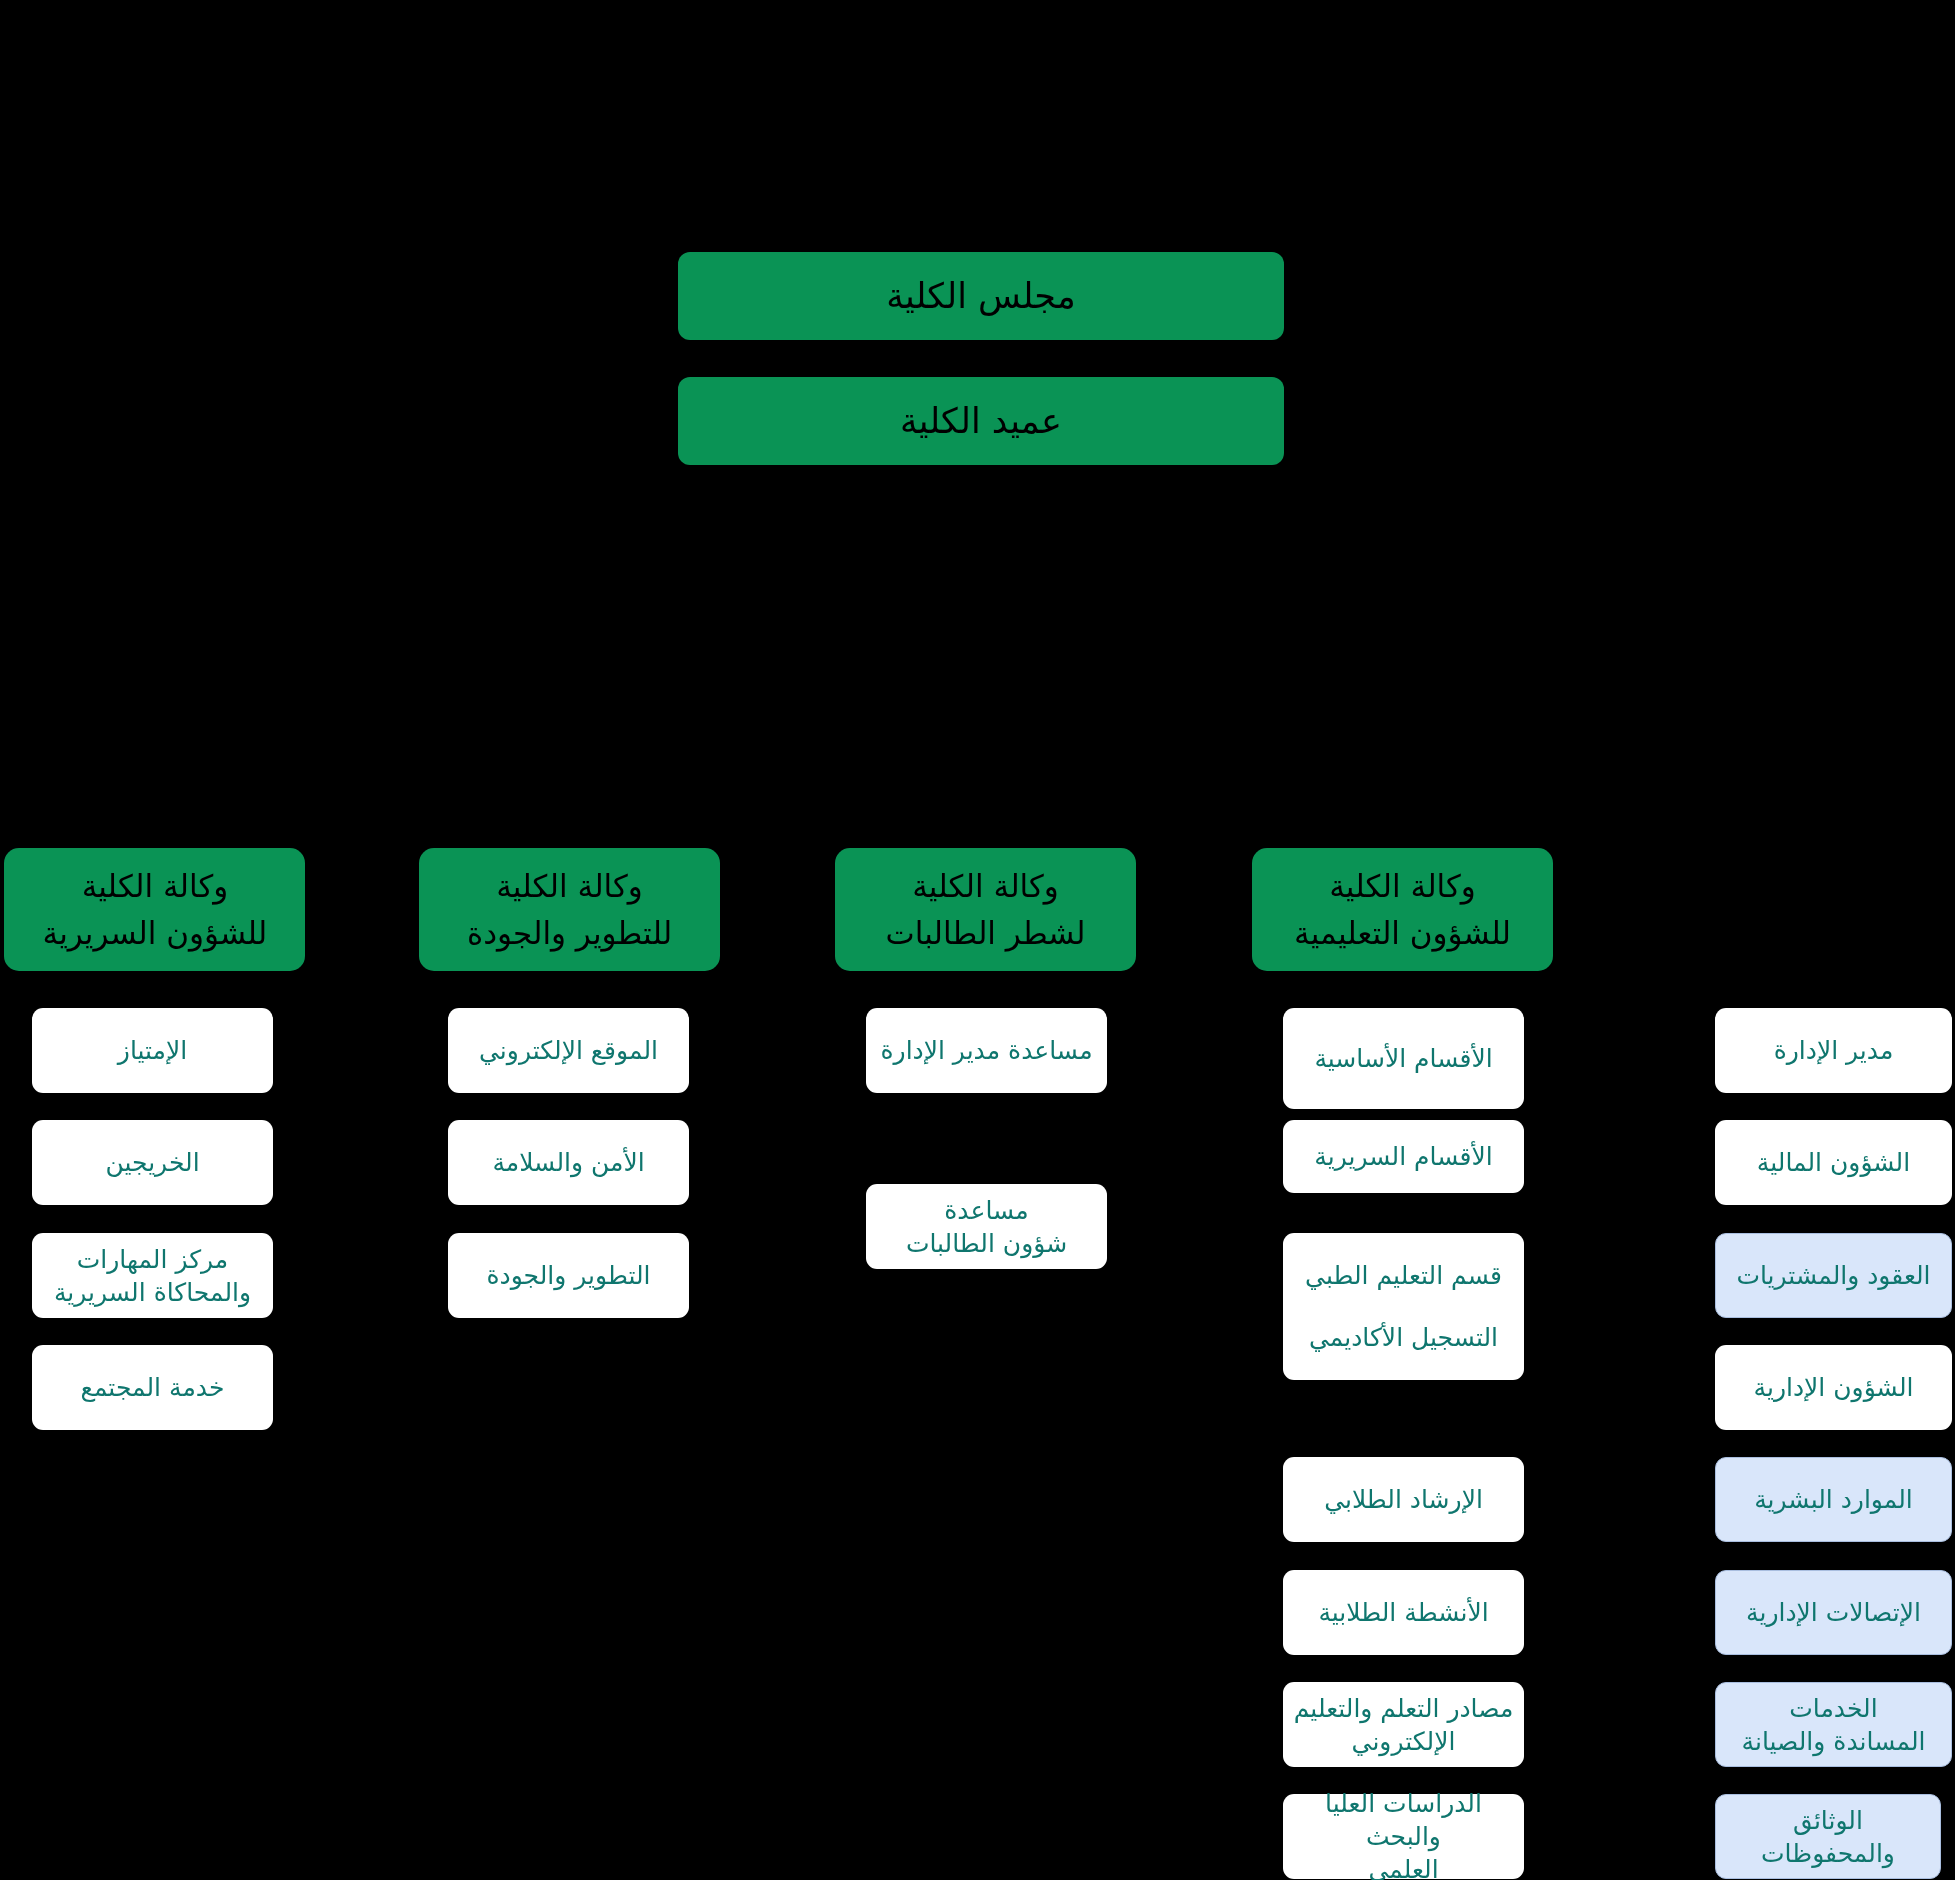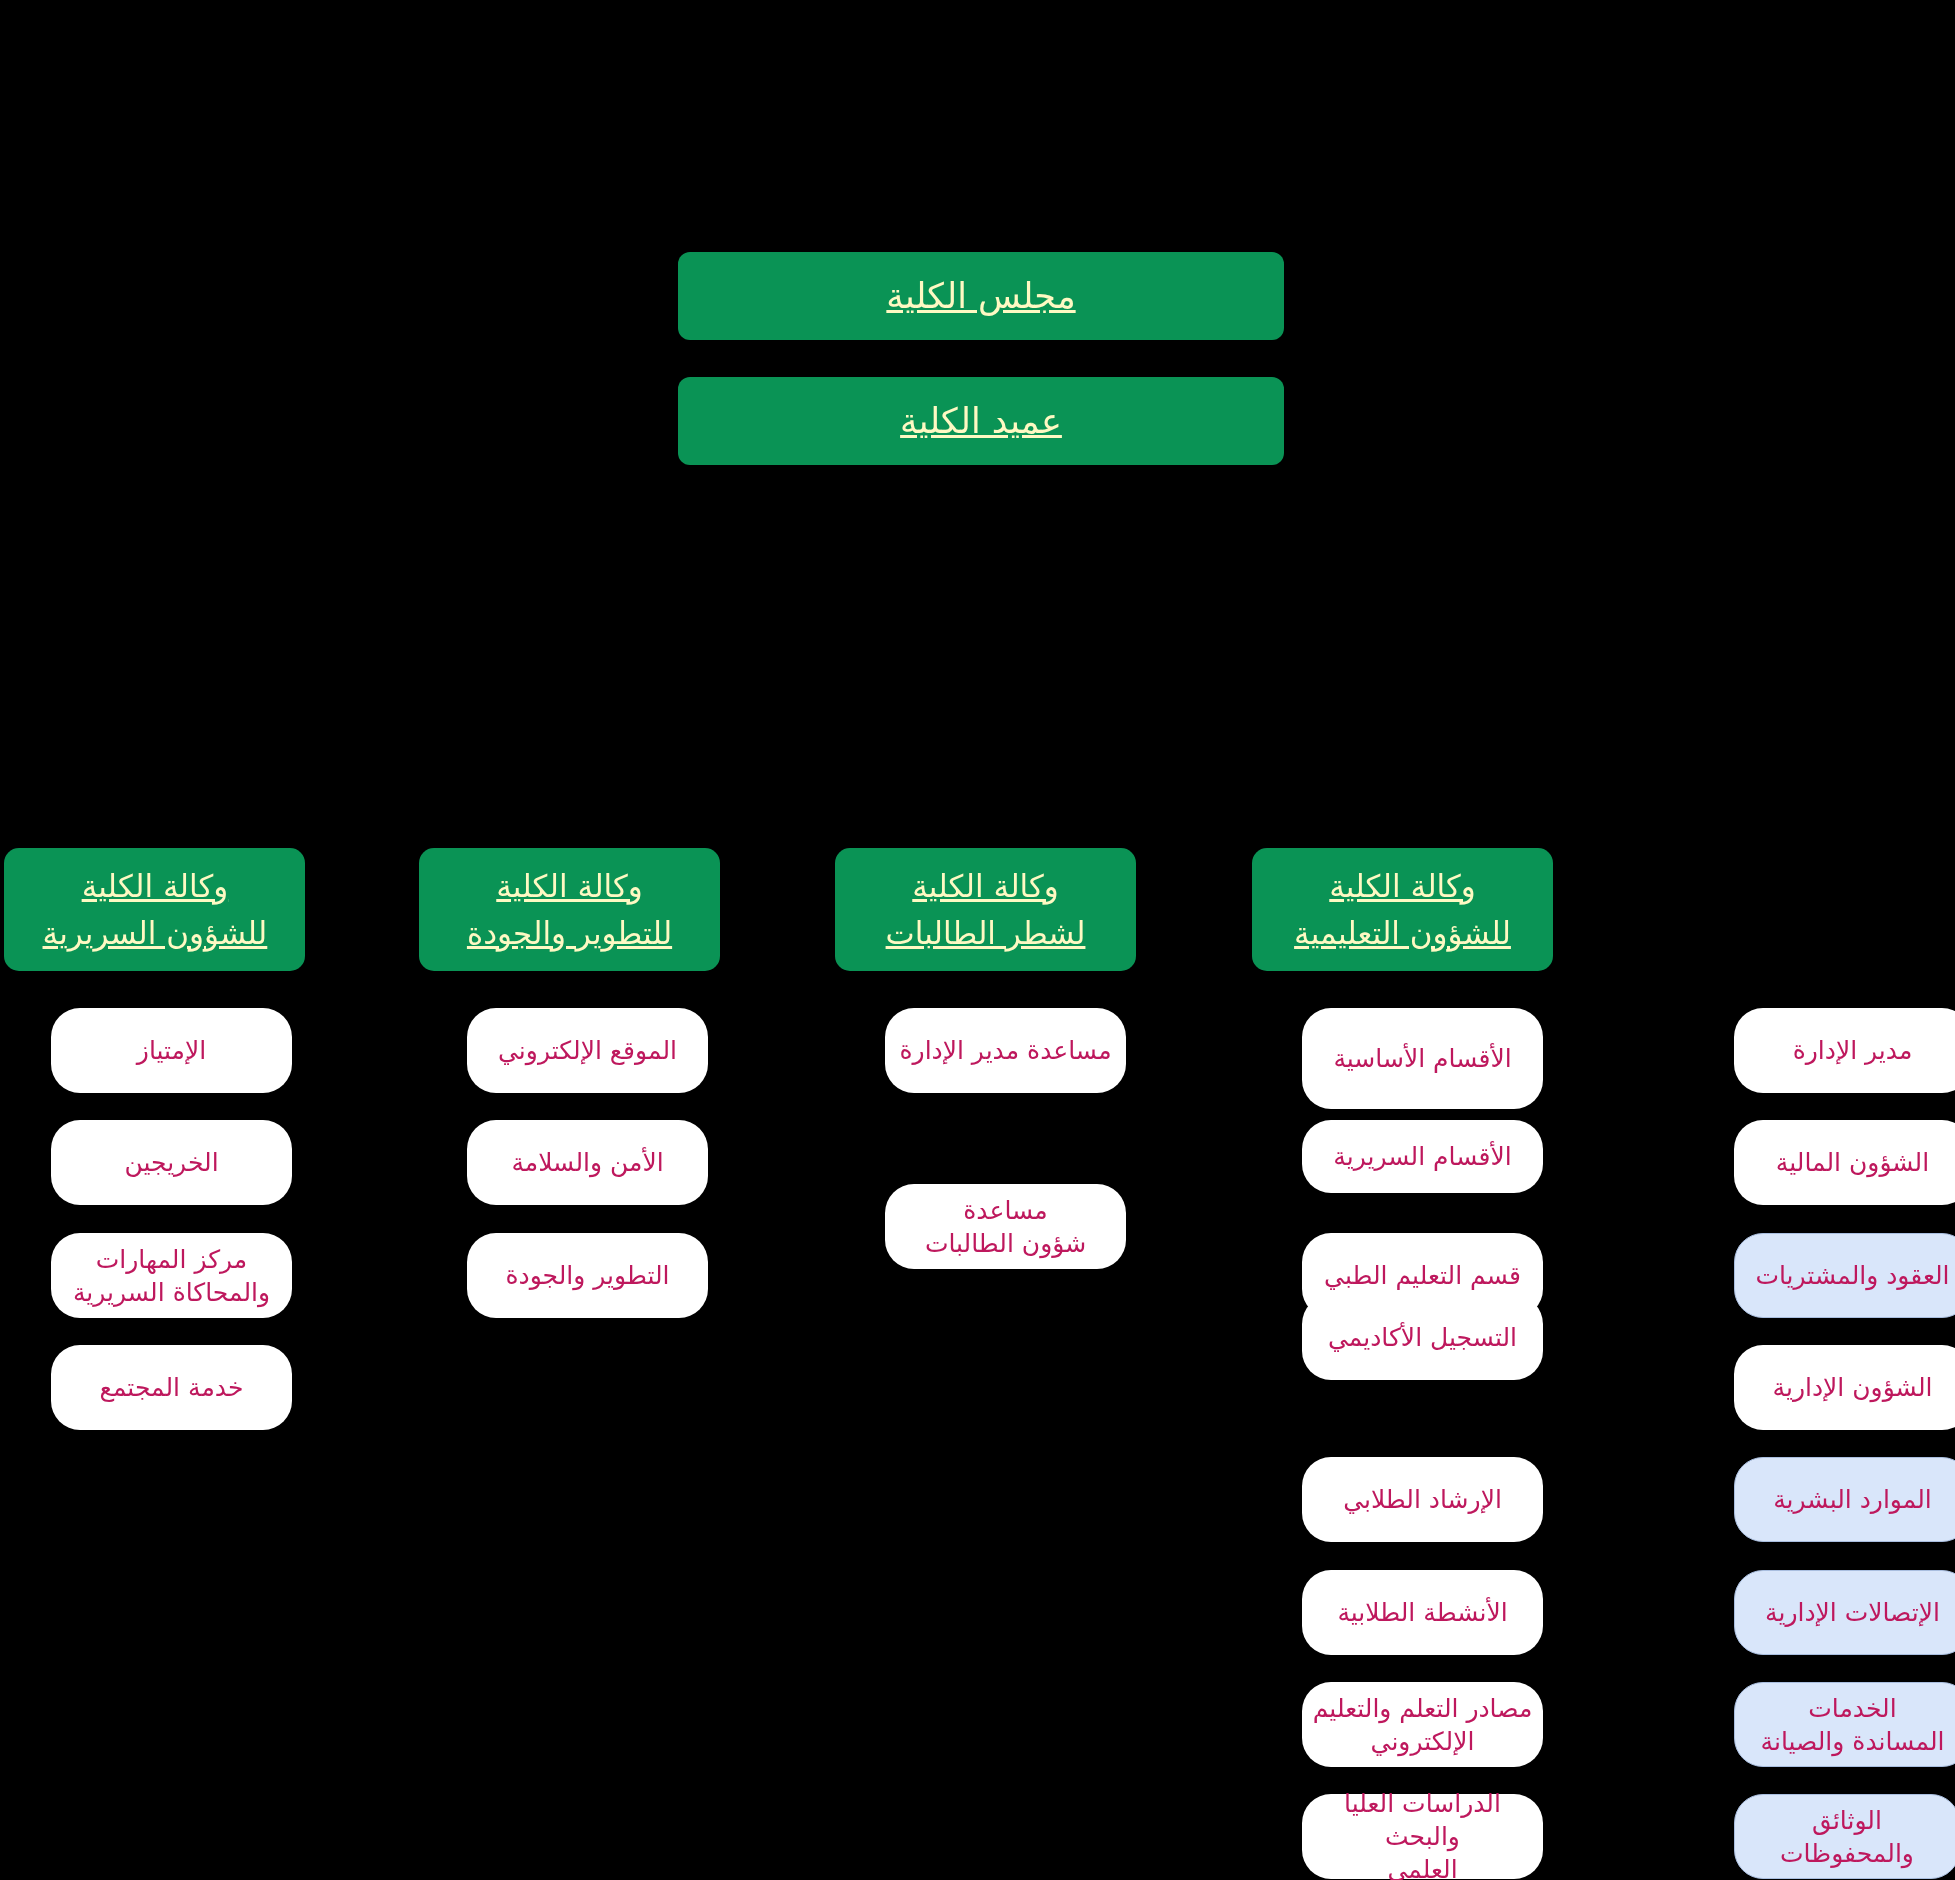--- a/index.html
+++ b/index.html
@@ -11,29 +11,28 @@
     font-family:"DejaVu Sans",sans-serif;
     overflow:hidden;
   }
   .node{
     position:absolute;
     display:flex;align-items:center;justify-content:center;
     text-align:center;
     white-space:pre-line;
     box-sizing:border-box;
   }
-  .green{background:#0a9355;color:#fef9c3;text-decoration:underline;}
+  .green{background:#0a9355;color:#000000;}
   .top-node{font-size:35px;line-height:47px;border-radius:12px;}
   .header-node{font-size:31px;line-height:47px;border-radius:15px;padding:4.4px 7.7px;}
   .child{
-    background:#ffffff;color:#be185d;
-    border-radius:29px;
+    background:#ffffff;color:#0f766e;
+    border-radius:11px;
     font-size:25px;line-height:33px;
     padding:5.5px 9.8px;
-    margin-left:19px;
   }
   .blue{background:#d9e6fa;border:1.1px solid #a9bedf;}
 </style>
 </head>
 <body>
 
 <div id="canvas">
 
   <div class="node green top-node" style="left:678px;top:252px;width:606px;height:88px">مجلس الكلية</div>
   <div class="node green top-node" style="left:678px;top:377px;width:606px;height:88px">عميد الكلية</div>

